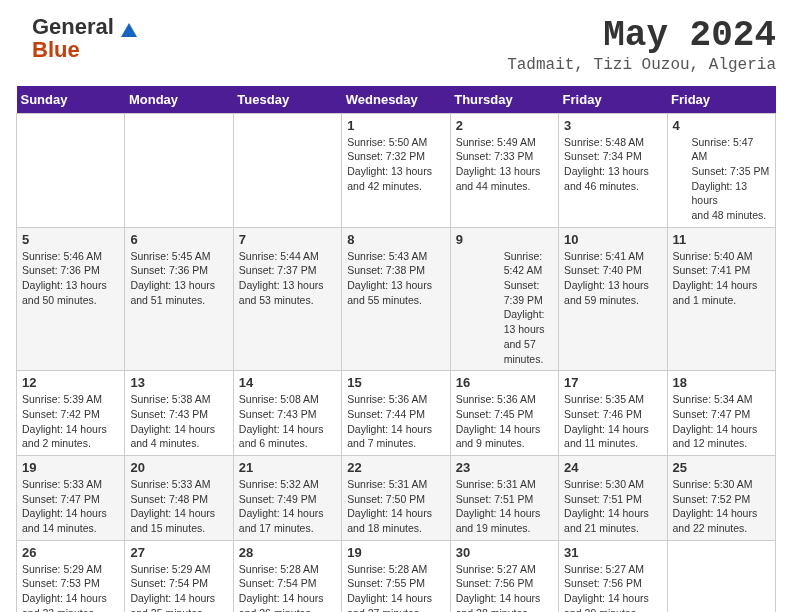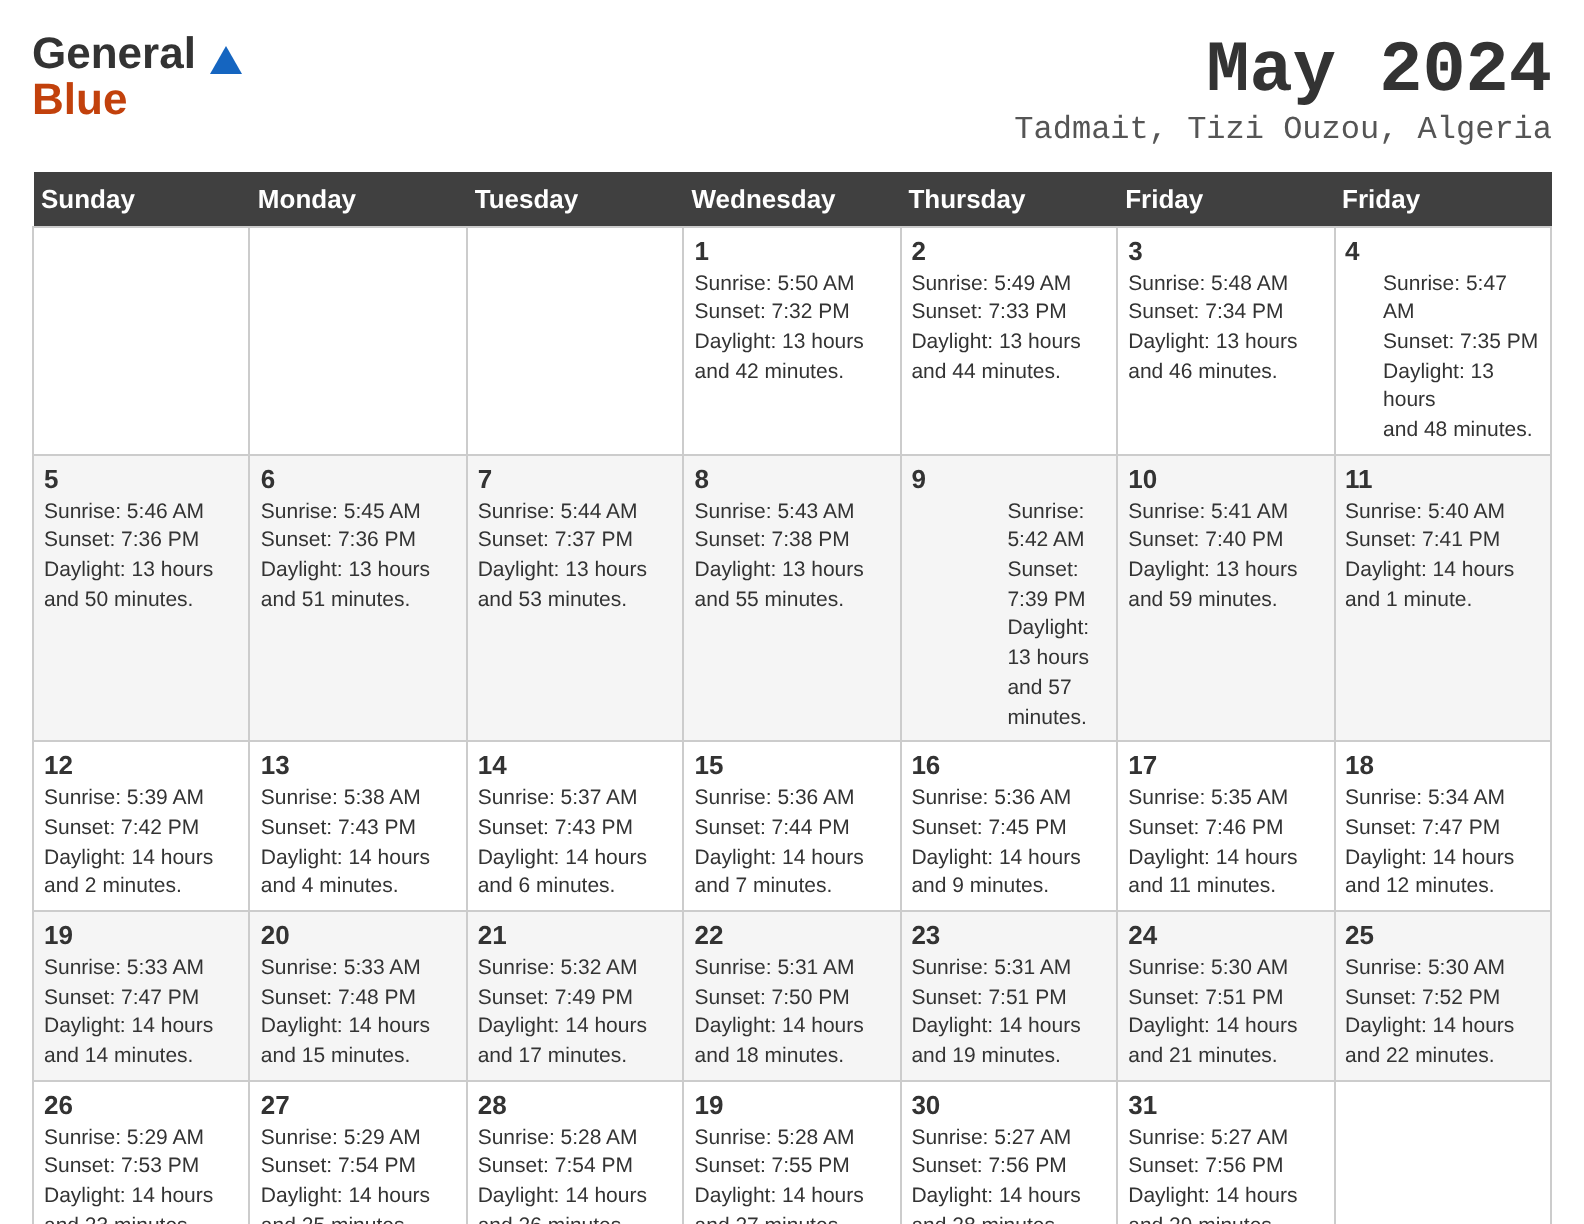--- a/index.html
+++ b/index.html
@@ -13,20 +13,21 @@
     .header {
       display: flex;
       justify-content: space-between;
       align-items: flex-start;
       margin-bottom: 12px;
     }
     .logo {
       display: flex;
       flex-direction: column;
       align-items: flex-start;
+      margin-left: 16px;
     }
     .logo-text-general {
       font-size: 22px;
       font-weight: bold;
       color: #333;
       line-height: 1;
     }
     .logo-text-blue {
       font-size: 22px;
       font-weight: bold;
@@ -52,21 +53,21 @@
       font-size: 16px;
       color: #555;
       margin-left: 12px;
     }
     table {
       width: 100%;
       border-collapse: collapse;
       table-layout: fixed;
     }
     thead tr th {
-      background-color: #404040;
+      background-color: #4c1d95;
       color: #fff;
       font-size: 13px;
       padding: 6px 4px;
       text-align: left;
       font-weight: bold;
     }
     tbody tr td {
       border: 1px solid #ccc;
       vertical-align: top;
       padding: 4px 5px;
@@ -224,21 +225,21 @@
         </td>
         <td>
           <span class="day-num">13</span>
           <div class="cell-info" style="white-space: pre-line;">Sunrise: 5:38 AM
 Sunset: 7:43 PM
 Daylight: 14 hours
 and 4 minutes.</div>
         </td>
         <td>
           <span class="day-num">14</span>
-          <div class="cell-info" style="white-space: pre-line;">Sunrise: 5:37 AM
+          <div class="cell-info" style="white-space: pre-line;">Sunrise: 5:08 AM
 Sunset: 7:43 PM
 Daylight: 14 hours
 and 6 minutes.</div>
         </td>
         <td>
           <span class="day-num">15</span>
           <div class="cell-info" style="white-space: pre-line;">Sunrise: 5:36 AM
 Sunset: 7:44 PM
 Daylight: 14 hours
 and 7 minutes.</div>

